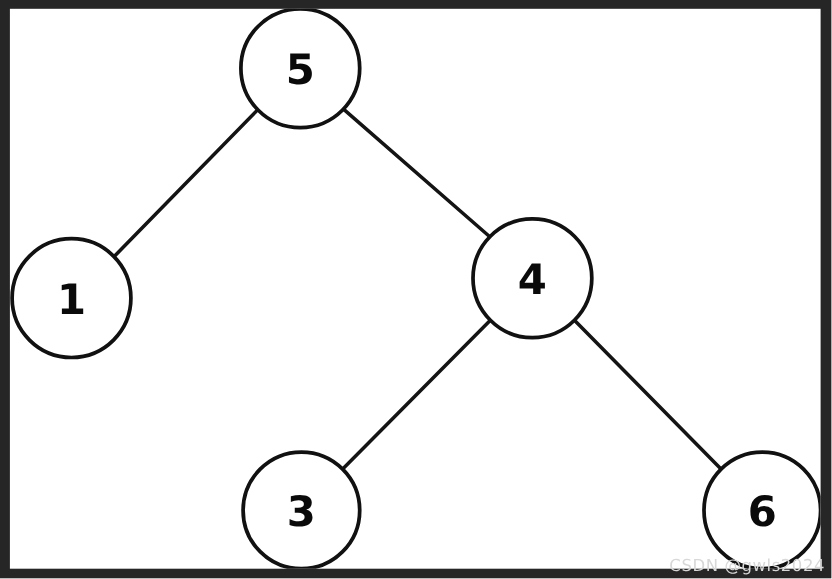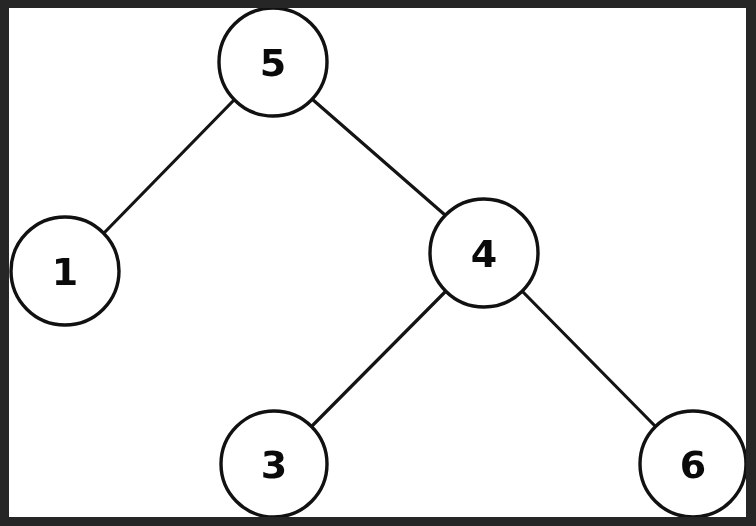--- a/index.html
+++ b/index.html
@@ -104,13 +104,14 @@
           <g>
             <circle cx="693" cy="464" r="53" class="tree-node-circle" fill="#ffffff" stroke="#111111"></circle>
             <text x="693" y="465" class="tree-node-label" fill="#0a0a0a">6</text>
           </g>
         </g>
 
     </svg>
 
   </div>
 
+  <div id="watermark">CSDN @gwls2024</div>
 </div>
 
 </body></html>

